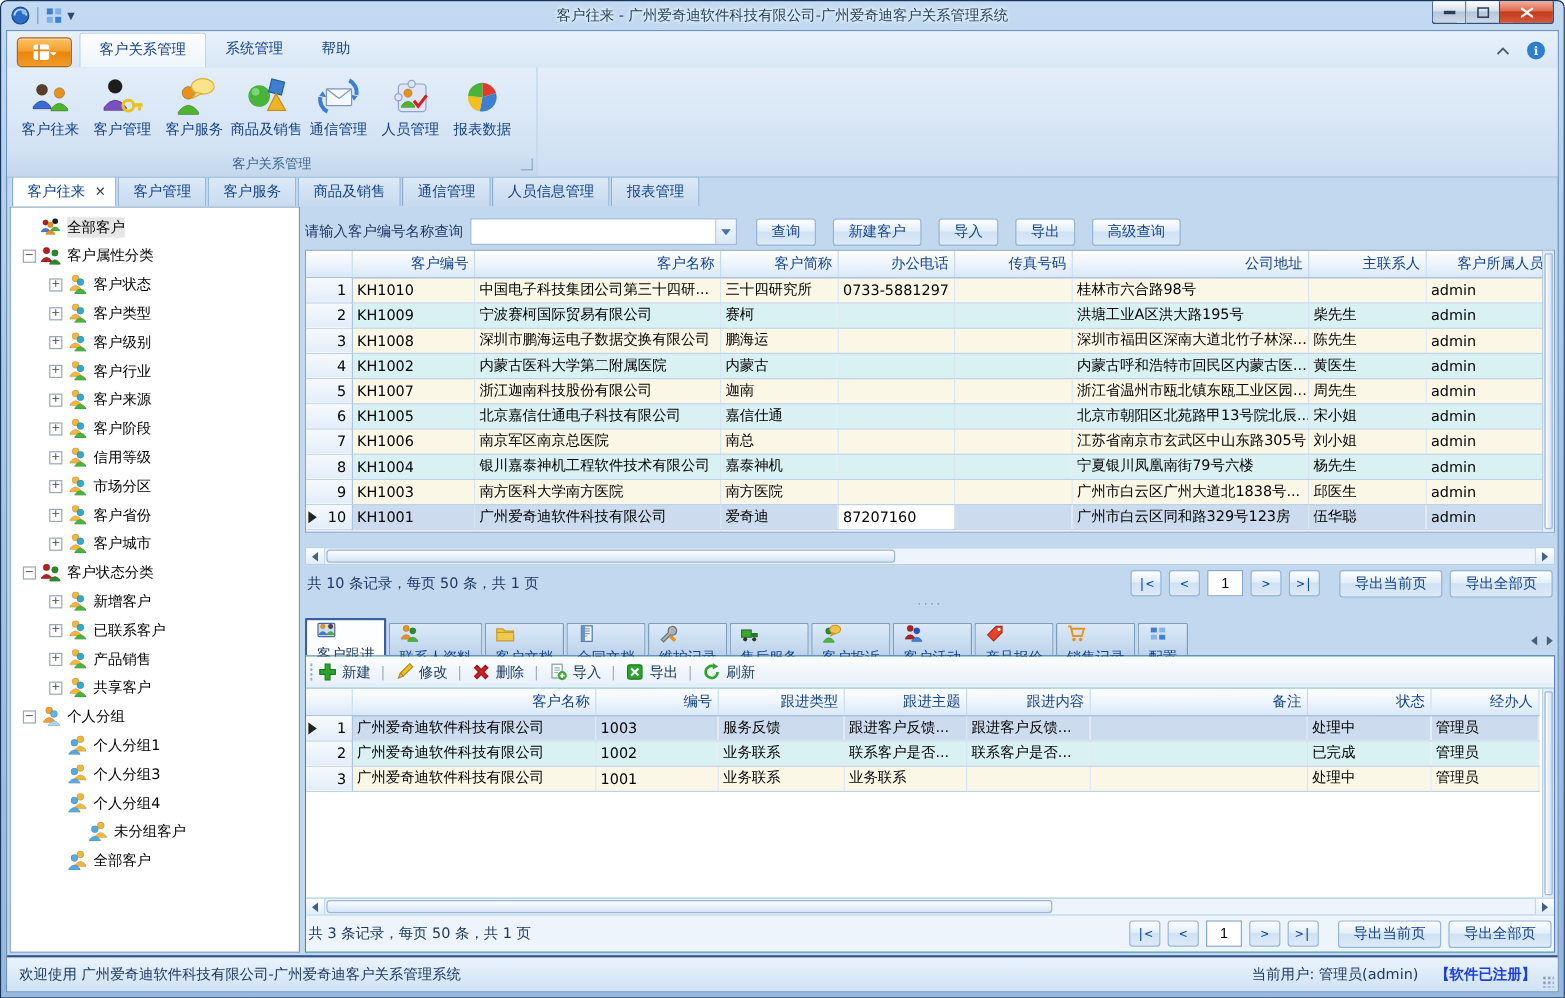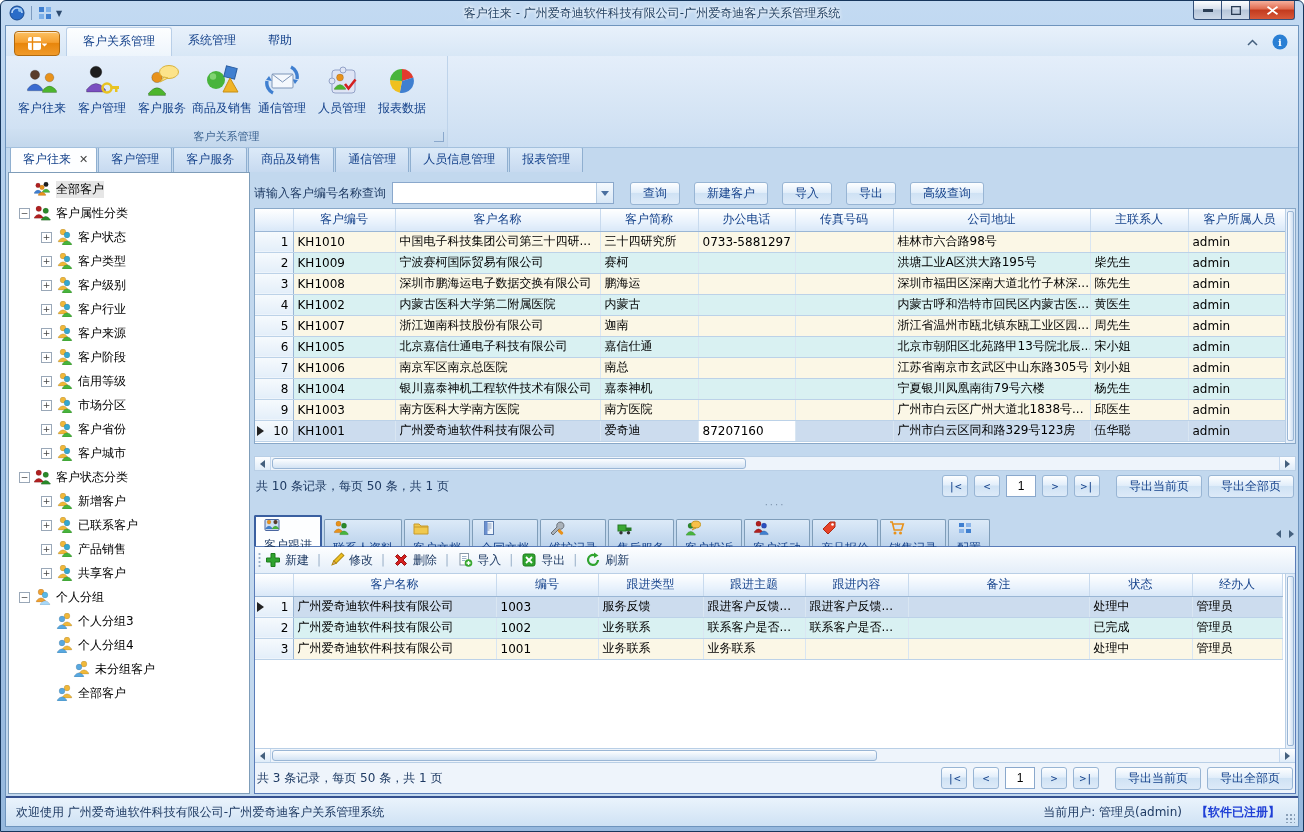--- a/index.html
+++ b/index.html
@@ -57,21 +57,21 @@
 .combo{display:flex;border:1px solid #8aa8cc;background:#fff;height:22px;width:222px;}
 .combo input{flex:1;border:none;outline:none;padding:0 4px;font-size:12px;background:#fff;}
 .combo-btn{width:17px;background:linear-gradient(#f4f9fe,#d8e7f6);border-left:1px solid #b5cbe2;display:flex;align-items:center;justify-content:center;}
 .tri-down{width:0;height:0;border-left:4px solid transparent;border-right:4px solid transparent;border-top:5px solid #4a6fa0;}
 .btn{height:23px;padding:0 12px;border:1px solid #98b5d4;border-radius:3px;background:linear-gradient(#fdfeff,#e2eefa 45%,#cfe2f4 50%,#ddeaf8);color:#15428b;display:flex;align-items:center;justify-content:center;white-space:nowrap;}
 .search-btns{display:flex;gap:14px;margin-left:10px;}
 
 .grid1-wrap{margin-top:2px;border:1px solid #89a8c8;background:#fff;display:flex;height:236px;}
 .grid2-wrap{flex:1;background:#fff;display:flex;overflow:hidden;}
 table.grid{border-collapse:collapse;table-layout:fixed;align-self:flex-start;}
-table.grid th{height:22px;background:linear-gradient(#ffffff,#e9f2fc 60%,#d9e8f8);color:#15428b;font-weight:normal;text-align:center;padding:0 4px;border-right:1px solid #c8daee;border-bottom:1px solid #9ab6d5;overflow:hidden;white-space:nowrap;}
+table.grid th{height:22px;background:linear-gradient(#ffffff,#e9f2fc 60%,#d9e8f8);color:#15428b;font-weight:normal;text-align:right;padding:0 4px;border-right:1px solid #c8daee;border-bottom:1px solid #9ab6d5;overflow:hidden;white-space:nowrap;}
 table.grid td{height:21px;padding:0 4px;border-right:1px solid #d9e6f2;border-bottom:1px solid #bcd2e8;overflow:hidden;white-space:nowrap;}
 table.grid td.num{background:linear-gradient(#f6fafd,#e3eef9);border-right:1px solid #9ab6d5;text-align:right;position:relative;}
 tr.creamy td{background:#fbf7e6;}
 tr.cyany td{background:#d9f1f2;}
 tr.sel td{background:#ccdcee;}
 tr.sel td.num,tr.creamy td.num,tr.cyany td.num{background:linear-gradient(#f6fafd,#e3eef9);}
 td.editcell{background:#fff !important;border:1px solid #9ab6d5;}
 .marker{position:absolute;left:2px;top:5px;width:0;height:0;border-top:5px solid transparent;border-bottom:5px solid transparent;border-left:7px solid #222;}
 .vscroll{width:10px;background:linear-gradient(90deg,#eaf2fb,#d8e6f5);border-left:1px solid #b9cfe6;display:flex;flex-direction:column;}
 .vthumb{flex:1;margin:2px 1px;background:linear-gradient(90deg,#fdfeff,#cfe0f2);border:1px solid #9ab6d5;border-radius:2px;}
@@ -599,20 +599,36 @@
                     <g transform="translate(6,0) scale(1)">
                       <circle cx="5" cy="3" r="2.9" fill="#f0b83a" stroke="rgba(0,0,0,.3)" stroke-width=".4"></circle>
                       <path d="M.3 11.8 Q5 5.6 9.7 11.8 L9.7 13 L.3 13 Z" fill="#f0b83a" stroke="rgba(0,0,0,.3)" stroke-width=".4"></path>
                     </g>
                     <g transform="translate(1,3) scale(1)">
                       <circle cx="5" cy="3" r="2.9" fill="#58a8e0" stroke="rgba(0,0,0,.3)" stroke-width=".4"></circle>
                       <path d="M.3 11.8 Q5 5.6 9.7 11.8 L9.7 13 L.3 13 Z" fill="#58a8e0" stroke="rgba(0,0,0,.3)" stroke-width=".4"></path>
                     </g>
                   </svg>
                 </span>
+                <span class="tlabel">个人分组1</span>
+              </div>
+              <div class="trow" style="padding-left: 32px;">
+                <span class="texp none"></span>
+                <span class="ticon">
+                  <svg width="18" height="16" viewBox="0 0 18 16">
+                    <g transform="translate(6,0) scale(1)">
+                      <circle cx="5" cy="3" r="2.9" fill="#f0b83a" stroke="rgba(0,0,0,.3)" stroke-width=".4"></circle>
+                      <path d="M.3 11.8 Q5 5.6 9.7 11.8 L9.7 13 L.3 13 Z" fill="#f0b83a" stroke="rgba(0,0,0,.3)" stroke-width=".4"></path>
+                    </g>
+                    <g transform="translate(1,3) scale(1)">
+                      <circle cx="5" cy="3" r="2.9" fill="#58a8e0" stroke="rgba(0,0,0,.3)" stroke-width=".4"></circle>
+                      <path d="M.3 11.8 Q5 5.6 9.7 11.8 L9.7 13 L.3 13 Z" fill="#58a8e0" stroke="rgba(0,0,0,.3)" stroke-width=".4"></path>
+                    </g>
+                  </svg>
+                </span>
                 <span class="tlabel">个人分组3</span>
               </div>
               <div class="trow" style="padding-left: 32px;">
                 <span class="texp none"></span>
                 <span class="ticon">
                   <svg width="18" height="16" viewBox="0 0 18 16">
                     <g transform="translate(6,0) scale(1)">
                       <circle cx="5" cy="3" r="2.9" fill="#f0b83a" stroke="rgba(0,0,0,.3)" stroke-width=".4"></circle>
                       <path d="M.3 11.8 Q5 5.6 9.7 11.8 L9.7 13 L.3 13 Z" fill="#f0b83a" stroke="rgba(0,0,0,.3)" stroke-width=".4"></path>
                     </g>

